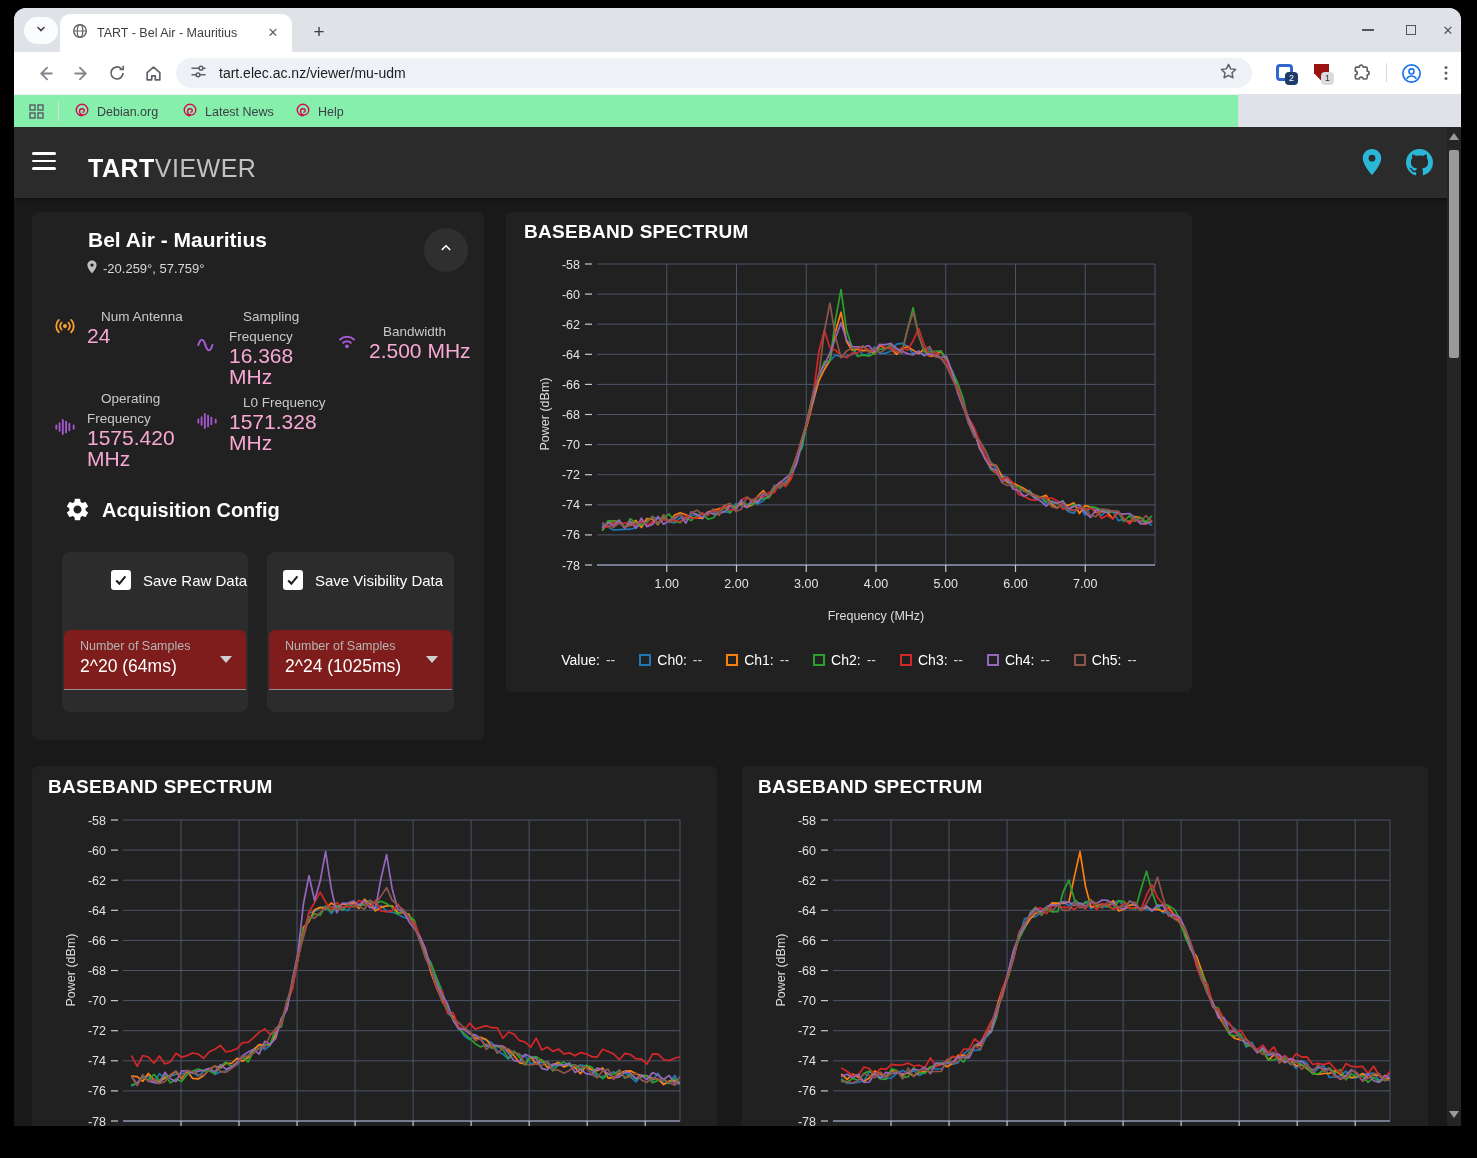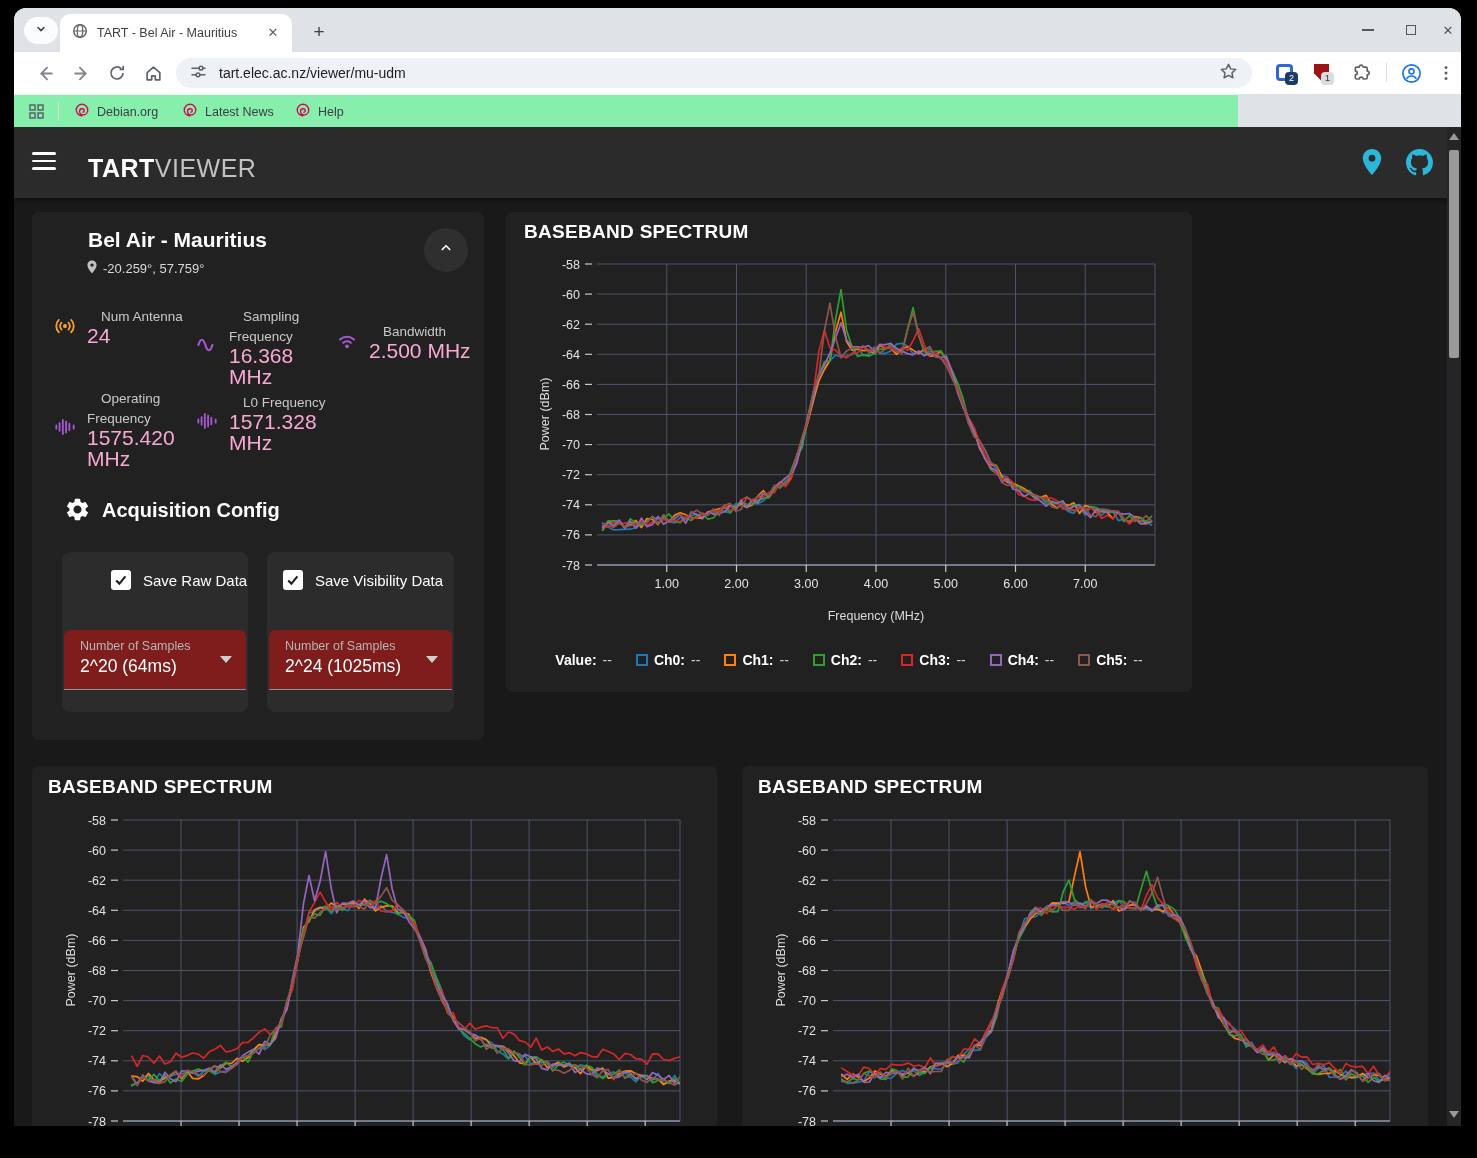--- a/index.html
+++ b/index.html
@@ -44,21 +44,21 @@
   .select{background:#7f1d1d;border-radius:6px 6px 0 0;border-bottom:1.5px solid #8f8f8f;padding:9px 16px 0 16px;}
   .sel-lb{font-size:12.5px;color:#b5b5b5;}
   .sel-vl{font-size:17.5px;color:#fff;margin-top:3px;}
   .caret{width:0;height:0;border-left:6px solid transparent;border-right:6px solid transparent;border-top:7px solid #cfcfcf;}
   .ch-title{font-size:19px;font-weight:bold;color:#fff;letter-spacing:.3px;}
   .ylabel{font-size:12.5px;color:#dcdcdc;width:301px;text-align:center;transform:rotate(-90deg);}
   .xlabel{font-size:12.5px;color:#dcdcdc;text-align:center;}
   .legend{display:flex;align-items:center;justify-content:center;gap:24px;font-size:14px;color:#e8e8e8;}
   .lg-item{display:flex;align-items:center;gap:6px;}
   .legend-swatch{width:12px;height:12px;border:2.5px solid currentColor;background:transparent;display:inline-block;}
-  .lg-b{font-weight:bold;color:#fff;}
+  .lg-b{font-weight:normal;color:#fff;}
   .lg-v{color:#cfcfcf;}
   
   .sb-track{left:1433px;top:0;width:14px;height:999px;background:#252528;}
   .sb-thumb{left:1435px;top:23px;width:10px;height:208px;background:#9a9a9a;border-radius:2px;}
   .tri-up{width:0;height:0;border-left:5px solid transparent;border-right:5px solid transparent;border-bottom:7px solid #9a9a9a;}
   .tri-dn{width:0;height:0;border-left:5px solid transparent;border-right:5px solid transparent;border-top:7px solid #9a9a9a;}
   .badge{position:absolute;right:-5px;bottom:-4px;min-width:13px;height:13px;border-radius:4px;font-size:9px;line-height:13px;text-align:center;color:#fff;padding:0 2px;}
   .shield{width:15px;height:17px;background:#9b1313;clip-path:polygon(0 0,100% 0,100% 55%,50% 100%,0 55%);}
   .extblue{width:17px;height:17px;border:3.5px solid #2f66d0;border-radius:4px;background:#fff;}
 </style>

